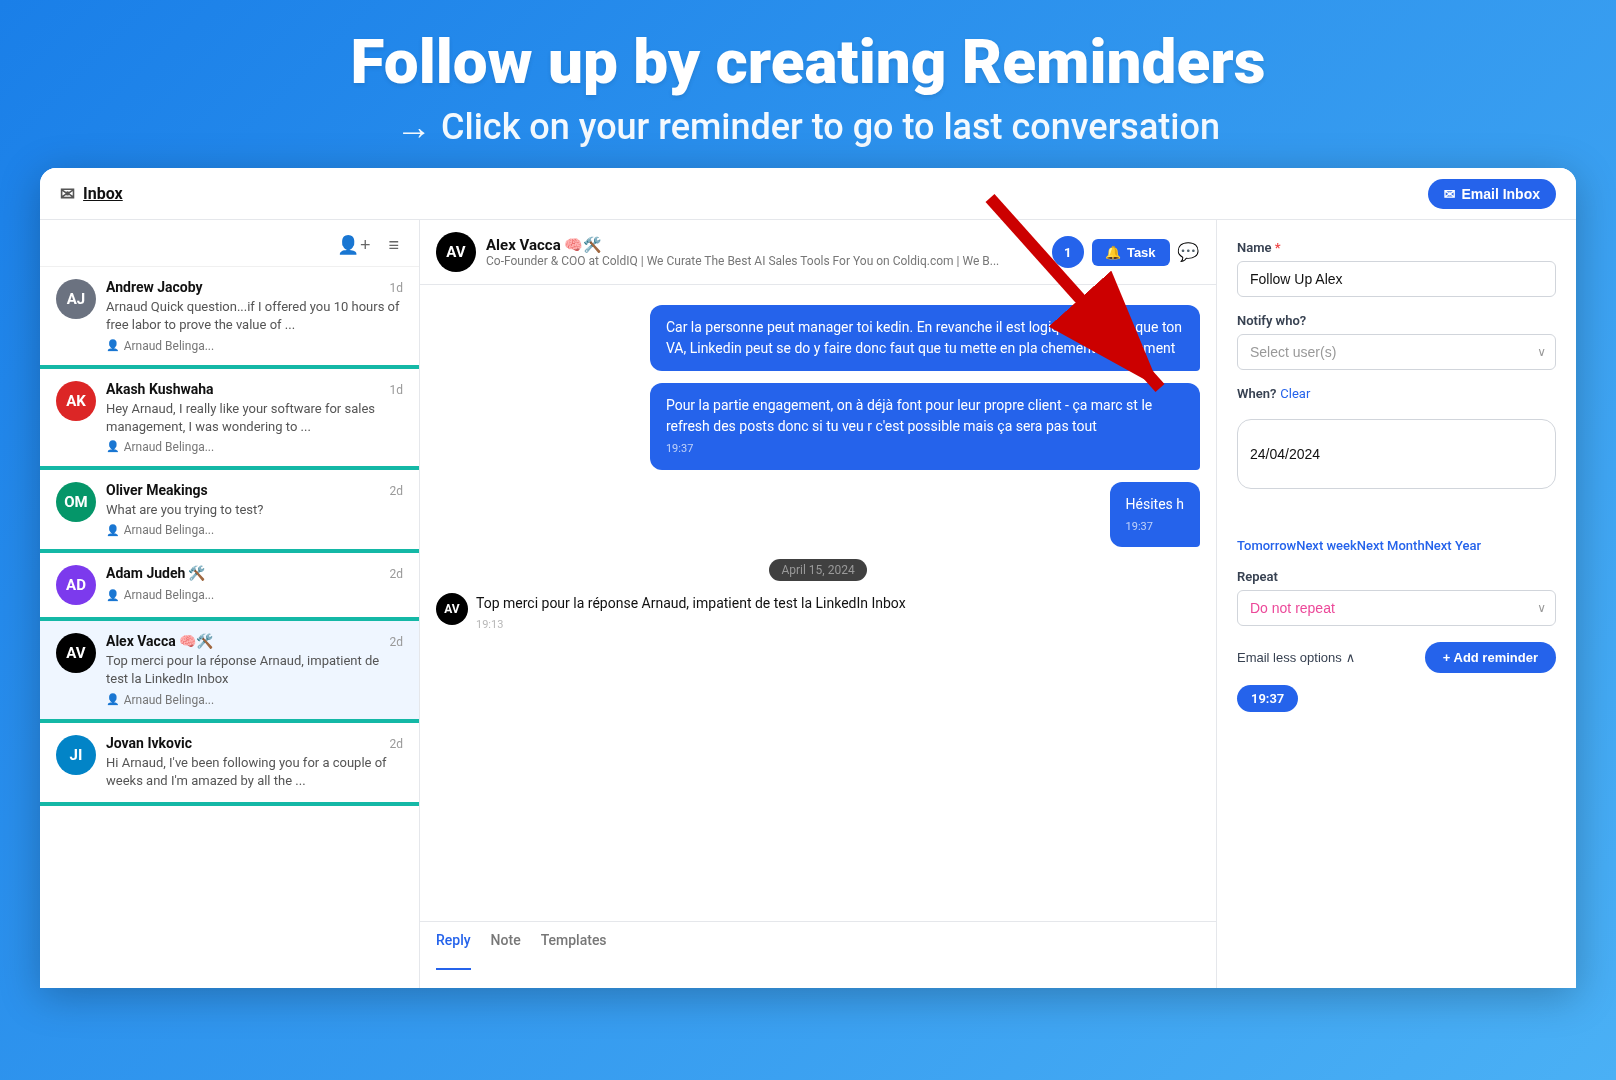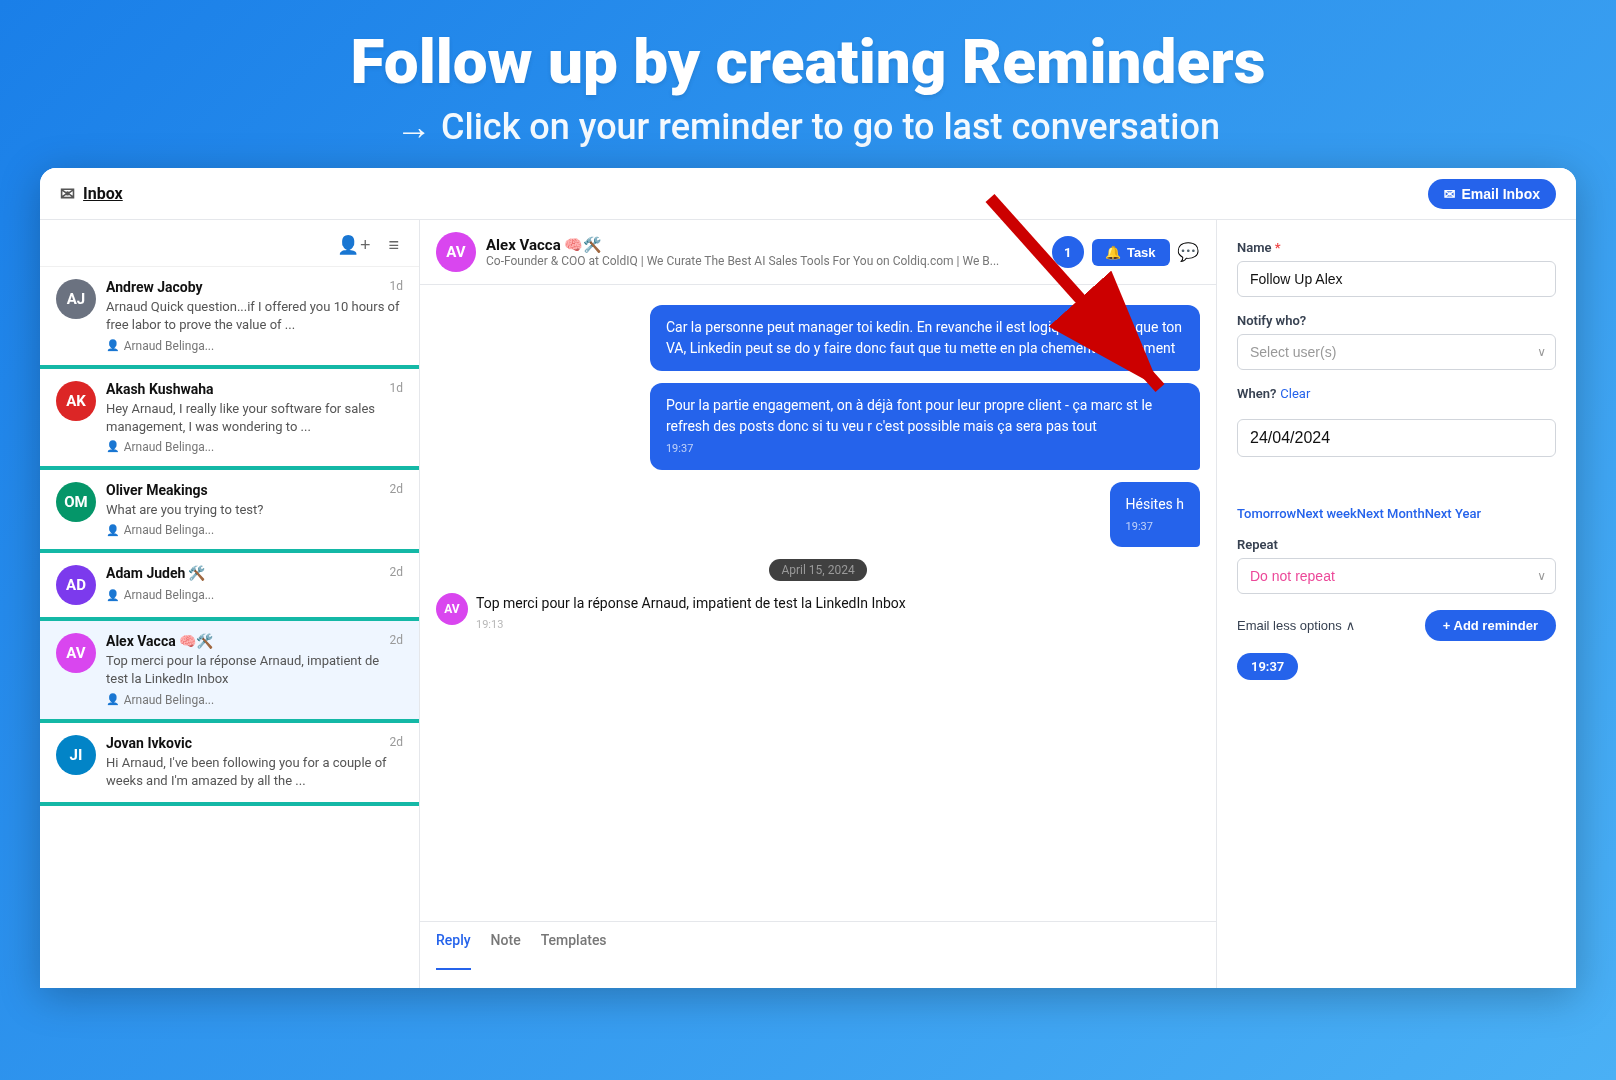--- a/index.html
+++ b/index.html
@@ -129,21 +129,21 @@
       align-items: center;
       justify-content: center;
       font-weight: 700;
       font-size: 15px;
       color: white;
     }
     .conv-body { flex: 1; min-width: 0; }
     .conv-header {
       display: flex;
       justify-content: space-between;
-      align-items: flex-start;
+      align-items: flex-end;
       margin-bottom: 3px;
       gap: 22px;
     }
     .conv-name { font-weight: 700; font-size: 14px; color: #111; }
     .conv-time { font-size: 12px; color: #999; }
     .conv-preview { font-size: 13px; color: #555; line-height: 1.4; overflow: hidden; display: -webkit-box; -webkit-line-clamp: 2; -webkit-box-orient: vertical; }
     .conv-footer { display: flex; align-items: center; gap: 4px; margin-top: 4px; }
     .conv-agent { font-size: 12px; color: #777; display: flex; align-items: center; gap: 3px; }
 
     
@@ -306,23 +306,23 @@
     .when-label {
       font-size: 13px;
       font-weight: 600;
       color: #374151;
       margin-bottom: 18px;
     }
     .clear-link { color: #2563eb; font-weight: 400; text-decoration: none; margin-left: 4px; }
     .task-date-input {
       width: 100%;
       border: 1.5px solid #d1d5db;
-      border-radius: 6px;
-      padding: 9px 12px;
-      font-size: 16px;
+      border-radius: 14px;
+      padding: 26px 12px;
+      font-size: 14px;
       color: #111;
       outline: none;
       margin-bottom: 8px;
     }
     .quick-dates {
       display: flex;
       margin-bottom: 16px;
       margin-top: 41px;
     }
     .quick-date {
@@ -374,21 +374,21 @@
       top: 0; left: 0; right: 0; bottom: 0;
       pointer-events: none;
       z-index: 100;
     }
 
     
     .av-andrew { background: #6b7280; }
     .av-akash { background: #dc2626; }
     .av-oliver { background: #059669; }
     .av-adam { background: #7c3aed; }
-    .av-alex { background: #d946ef; }
+    .av-alex { background: #000000; }
     .av-jovan { background: #0284c7; }
   </style>
 </head>
 <body>
 
 <div class="hero-banner">
   <div class="hero-title">Follow up by creating Reminders</div>
   <div class="hero-subtitle">→ Click on your reminder to go to last conversation</div>
 </div>
 

